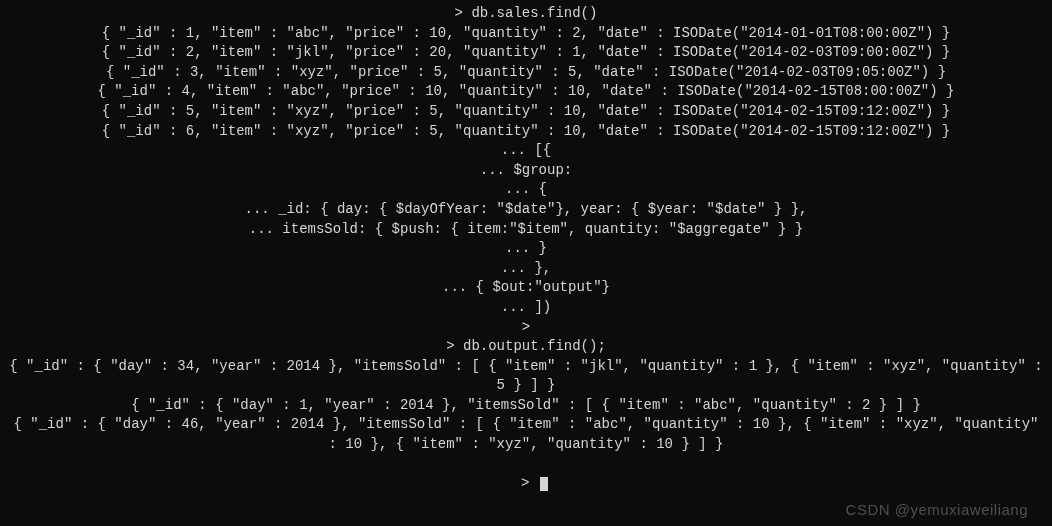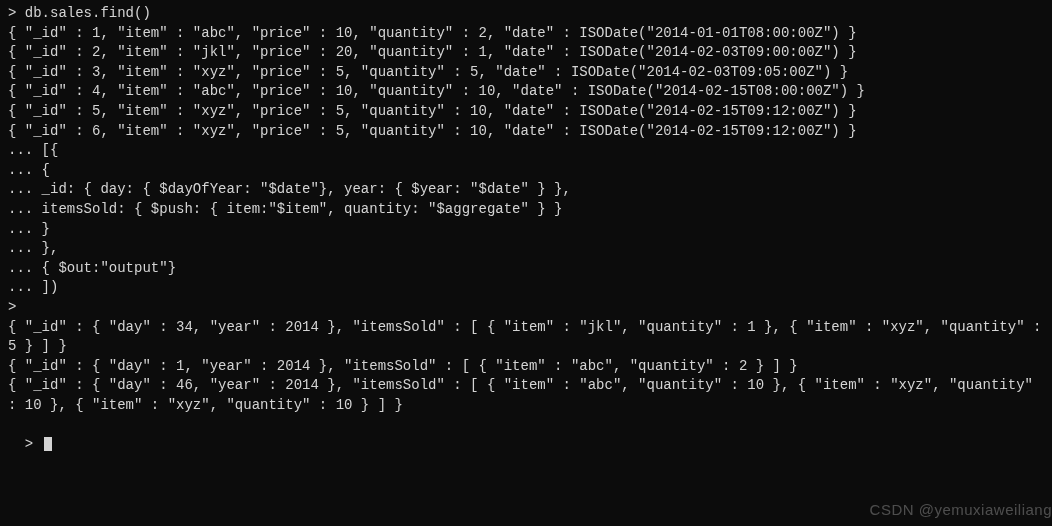--- a/index.html
+++ b/index.html
@@ -8,24 +8,24 @@
       color: #d4d4d4;
       font-family: "Consolas", "Courier New", monospace;
       font-size: 14px;
       line-height: 1.4;
       padding: 4px 8px;
       width: 1052px;
       height: 526px;
       overflow: hidden;
       position: relative;
     }
-    .line { white-space: pre-wrap; word-break: break-all; }
+    .line { white-space: pre-wrap; word-break: break-all; text-align: center; }
     .watermark {
       position: absolute;
-      right: 0;
+      right: 24px;
       bottom: 6px;
       color: rgba(200,200,200,0.35);
       font-size: 15px;
       font-family: sans-serif;
       letter-spacing: 0.5px;
     }
     .cursor {
       display: inline-block;
       width: 8px;
       height: 14px;
@@ -40,28 +40,30 @@
 
 <div id="terminal">
     <div class="line">&gt; db.sales.find()</div>
     <div class="line">{ "_id" : 1, "item" : "abc", "price" : 10, "quantity" : 2, "date" : ISODate("2014-01-01T08:00:00Z") }</div>
     <div class="line">{ "_id" : 2, "item" : "jkl", "price" : 20, "quantity" : 1, "date" : ISODate("2014-02-03T09:00:00Z") }</div>
     <div class="line">{ "_id" : 3, "item" : "xyz", "price" : 5, "quantity" : 5, "date" : ISODate("2014-02-03T09:05:00Z") }</div>
     <div class="line">{ "_id" : 4, "item" : "abc", "price" : 10, "quantity" : 10, "date" : ISODate("2014-02-15T08:00:00Z") }</div>
     <div class="line">{ "_id" : 5, "item" : "xyz", "price" : 5, "quantity" : 10, "date" : ISODate("2014-02-15T09:12:00Z") }</div>
     <div class="line">{ "_id" : 6, "item" : "xyz", "price" : 5, "quantity" : 10, "date" : ISODate("2014-02-15T09:12:00Z") }</div>
     <div class="line">... [{</div>
+    <div class="line">... $group:</div>
     <div class="line">... {</div>
     <div class="line">... _id: { day: { $dayOfYear: "$date"}, year: { $year: "$date" } },</div>
     <div class="line">... itemsSold: { $push: { item:"$item", quantity: "$aggregate" } }</div>
     <div class="line">... }</div>
     <div class="line">... },</div>
     <div class="line">... { $out:"output"}</div>
     <div class="line">... ])</div>
     <div class="line">&gt;</div>
+    <div class="line">&gt; db.output.find();</div>
     <div class="line">{ "_id" : { "day" : 34, "year" : 2014 }, "itemsSold" : [ { "item" : "jkl", "quantity" : 1 }, { "item" : "xyz", "quantity" : 5 } ] }</div>
     <div class="line">{ "_id" : { "day" : 1, "year" : 2014 }, "itemsSold" : [ { "item" : "abc", "quantity" : 2 } ] }</div>
     <div class="line">{ "_id" : { "day" : 46, "year" : 2014 }, "itemsSold" : [ { "item" : "abc", "quantity" : 10 }, { "item" : "xyz", "quantity" : 10 }, { "item" : "xyz", "quantity" : 10 } ] }</div>
   </div>
 <div class="line">
   <span>&gt; </span><span class="cursor"></span>
 </div>
 
 <div class="watermark">CSDN @yemuxiaweiliang</div>
 

